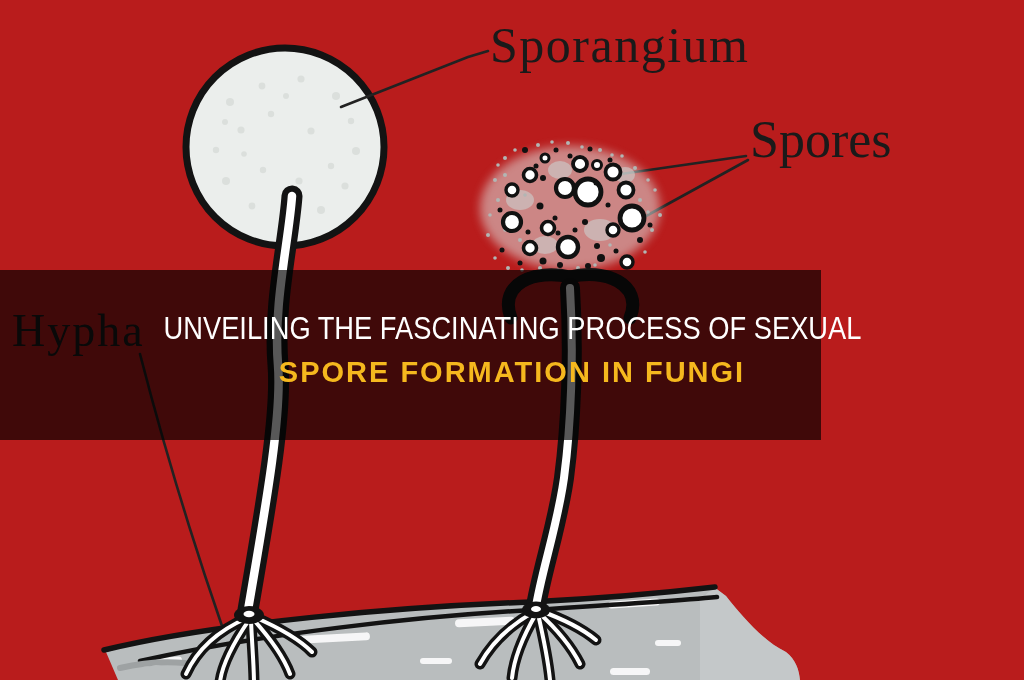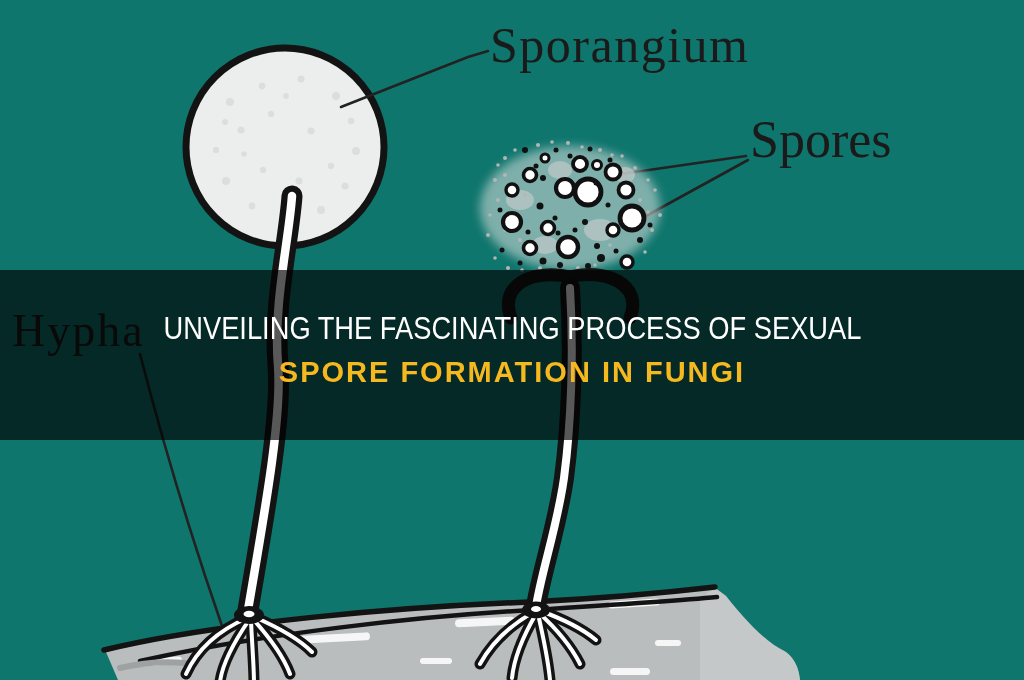--- a/index.html
+++ b/index.html
@@ -1,23 +1,23 @@
 <!DOCTYPE html>
 <html><head>
 <meta charset="utf-8">
 <style>
   html,body{margin:0;padding:0;background:#ffffff;}
   .stage{
     position:relative;width:1024px;height:680px;overflow:hidden;
-    background:#0f766e;font-family:"Liberation Sans",sans-serif;
+    background:#b91c1c;font-family:"Liberation Sans",sans-serif;
   }
   .diagram-svg{position:absolute;left:0;top:0;width:1024px;height:680px;}
   .label-serif{font-family:"Liberation Serif","DejaVu Serif",serif;fill:#1a1a1a;}
   .banner{
-    position:absolute;left:0;top:270px;width:1024px;height:170px;
+    position:absolute;left:0;top:270px;width:821px;height:170px;
     background:rgba(0,0,0,0.655);
   }
   .banner-line1{
     position:absolute;left:0;top:43px;width:1024px;text-align:center;
     color:#ffffff;font-size:31px;font-weight:400;line-height:1;
     white-space:nowrap;
   }
   .banner-line1 > span{display:inline-block;transform:scaleX(0.88);transform-origin:50% 50%;}
   .banner-line2{
     position:absolute;left:0;top:88px;width:1024px;text-align:center;

